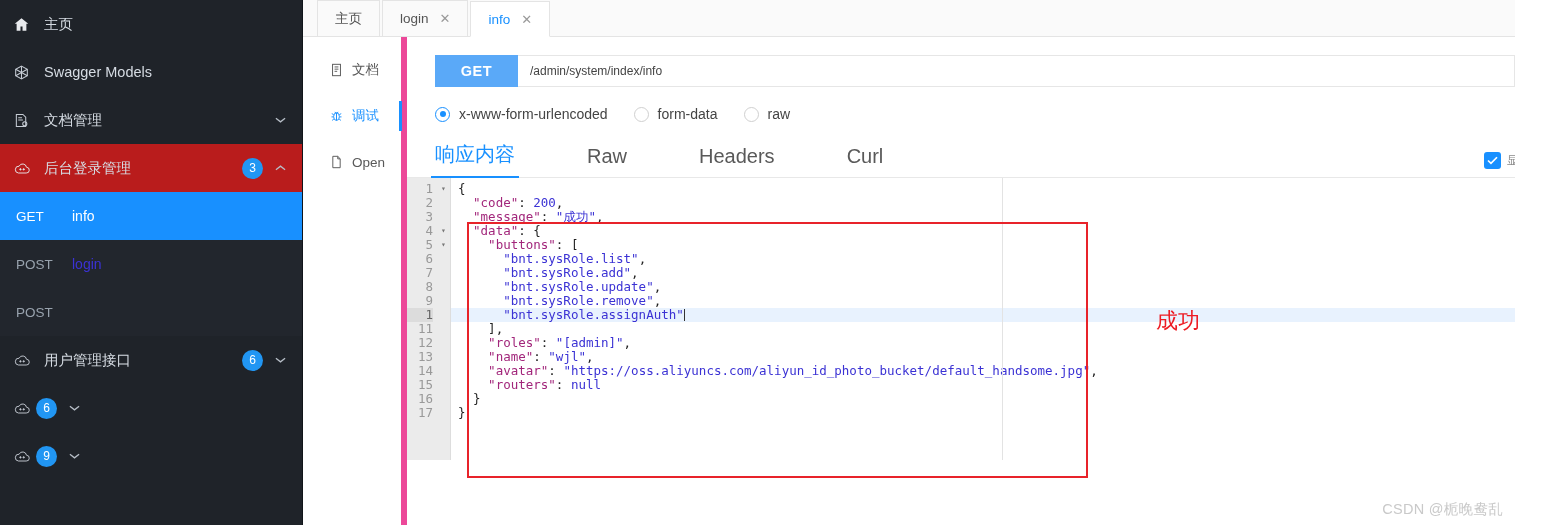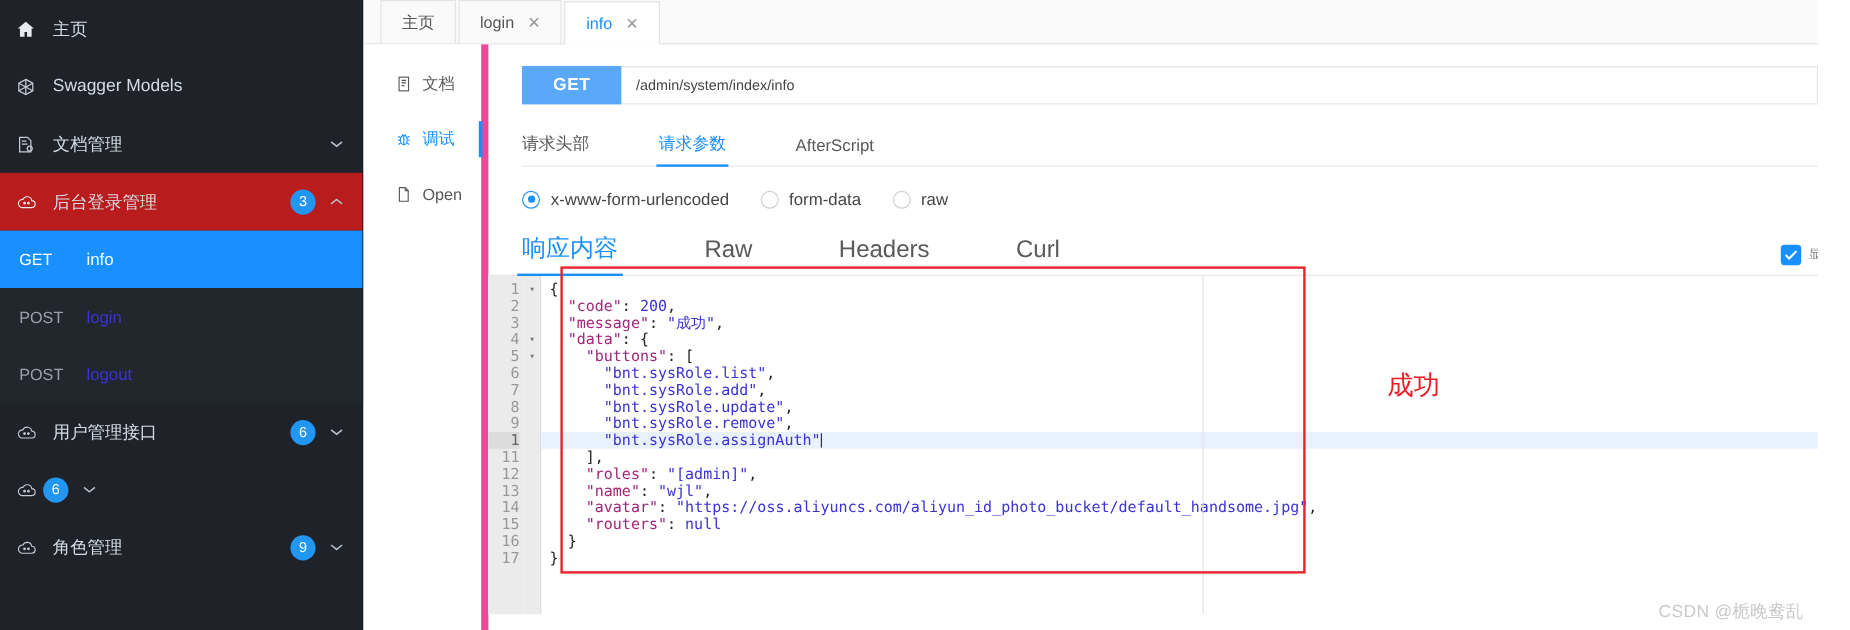--- a/index.html
+++ b/index.html
@@ -281,21 +281,20 @@
       <div class="sub-row active">
         <span class="m">GET</span>
         <span class="n">info</span>
       </div>
       <div class="sub-row">
         <span class="m">POST</span>
         <span class="n">login</span>
       </div>
       <div class="sub-row">
         <span class="m">POST</span>
-        <span class="n">logout</span>
       </div>
     </div>
 
     <div class="side-row">
       <span class="ico">
         <svg width="17" height="13" viewBox="0 0 20 14" fill="none" stroke="#c6ccd4" stroke-width="1.1">
             <path d="M5.2 12.3h9.2a3.4 3.4 0 0 0 .3-6.8A4.6 4.6 0 0 0 6 4.3a3.9 3.9 0 0 0-.8 8z"></path>
             <circle cx="7.6" cy="8" r=".8" fill="#c6ccd4"></circle>
             <circle cx="11.4" cy="8" r=".8" fill="#c6ccd4"></circle>
           </svg>
@@ -326,21 +325,20 @@
     </div>
 
     <div class="side-row">
       <span class="ico">
         <svg width="17" height="13" viewBox="0 0 20 14" fill="none" stroke="#c6ccd4" stroke-width="1.1">
             <path d="M5.2 12.3h9.2a3.4 3.4 0 0 0 .3-6.8A4.6 4.6 0 0 0 6 4.3a3.9 3.9 0 0 0-.8 8z"></path>
             <circle cx="7.6" cy="8" r=".8" fill="#c6ccd4"></circle>
             <circle cx="11.4" cy="8" r=".8" fill="#c6ccd4"></circle>
           </svg>
       </span>
-      <span class="lbl">角色管理</span>
       <span class="badge">9</span>
       <span class="chev">
         <svg width="11" height="8" viewBox="0 0 12 8" fill="none" stroke="#b7bec7" stroke-width="1.4">
             <path d="M1 2l5 4 5-4"></path>
           </svg>
       </span>
     </div>
 
     <div class="sidebar-edge"></div>
   </div>
@@ -393,25 +391,20 @@
         </div>
       </div>
 
       <div class="pane">
 
         <div class="urlrow">
           <div class="method">GET</div>
           <div class="urlbox" title="请输入接口地址">/admin/system/index/info</div>
         </div>
 
-        <div class="reqtabs">
-          <div class="rtab">请求头部</div>
-          <div class="rtab active">请求参数</div>
-          <div class="rtab">AfterScript</div>
-        </div>
 
         <div class="radios">
           <label class="radio">
             <span class="rdot on"></span>
             <span>x-www-form-urlencoded</span>
           </label>
           <label class="radio">
             <span class="rdot"></span>
             <span>form-data</span>
           </label>

